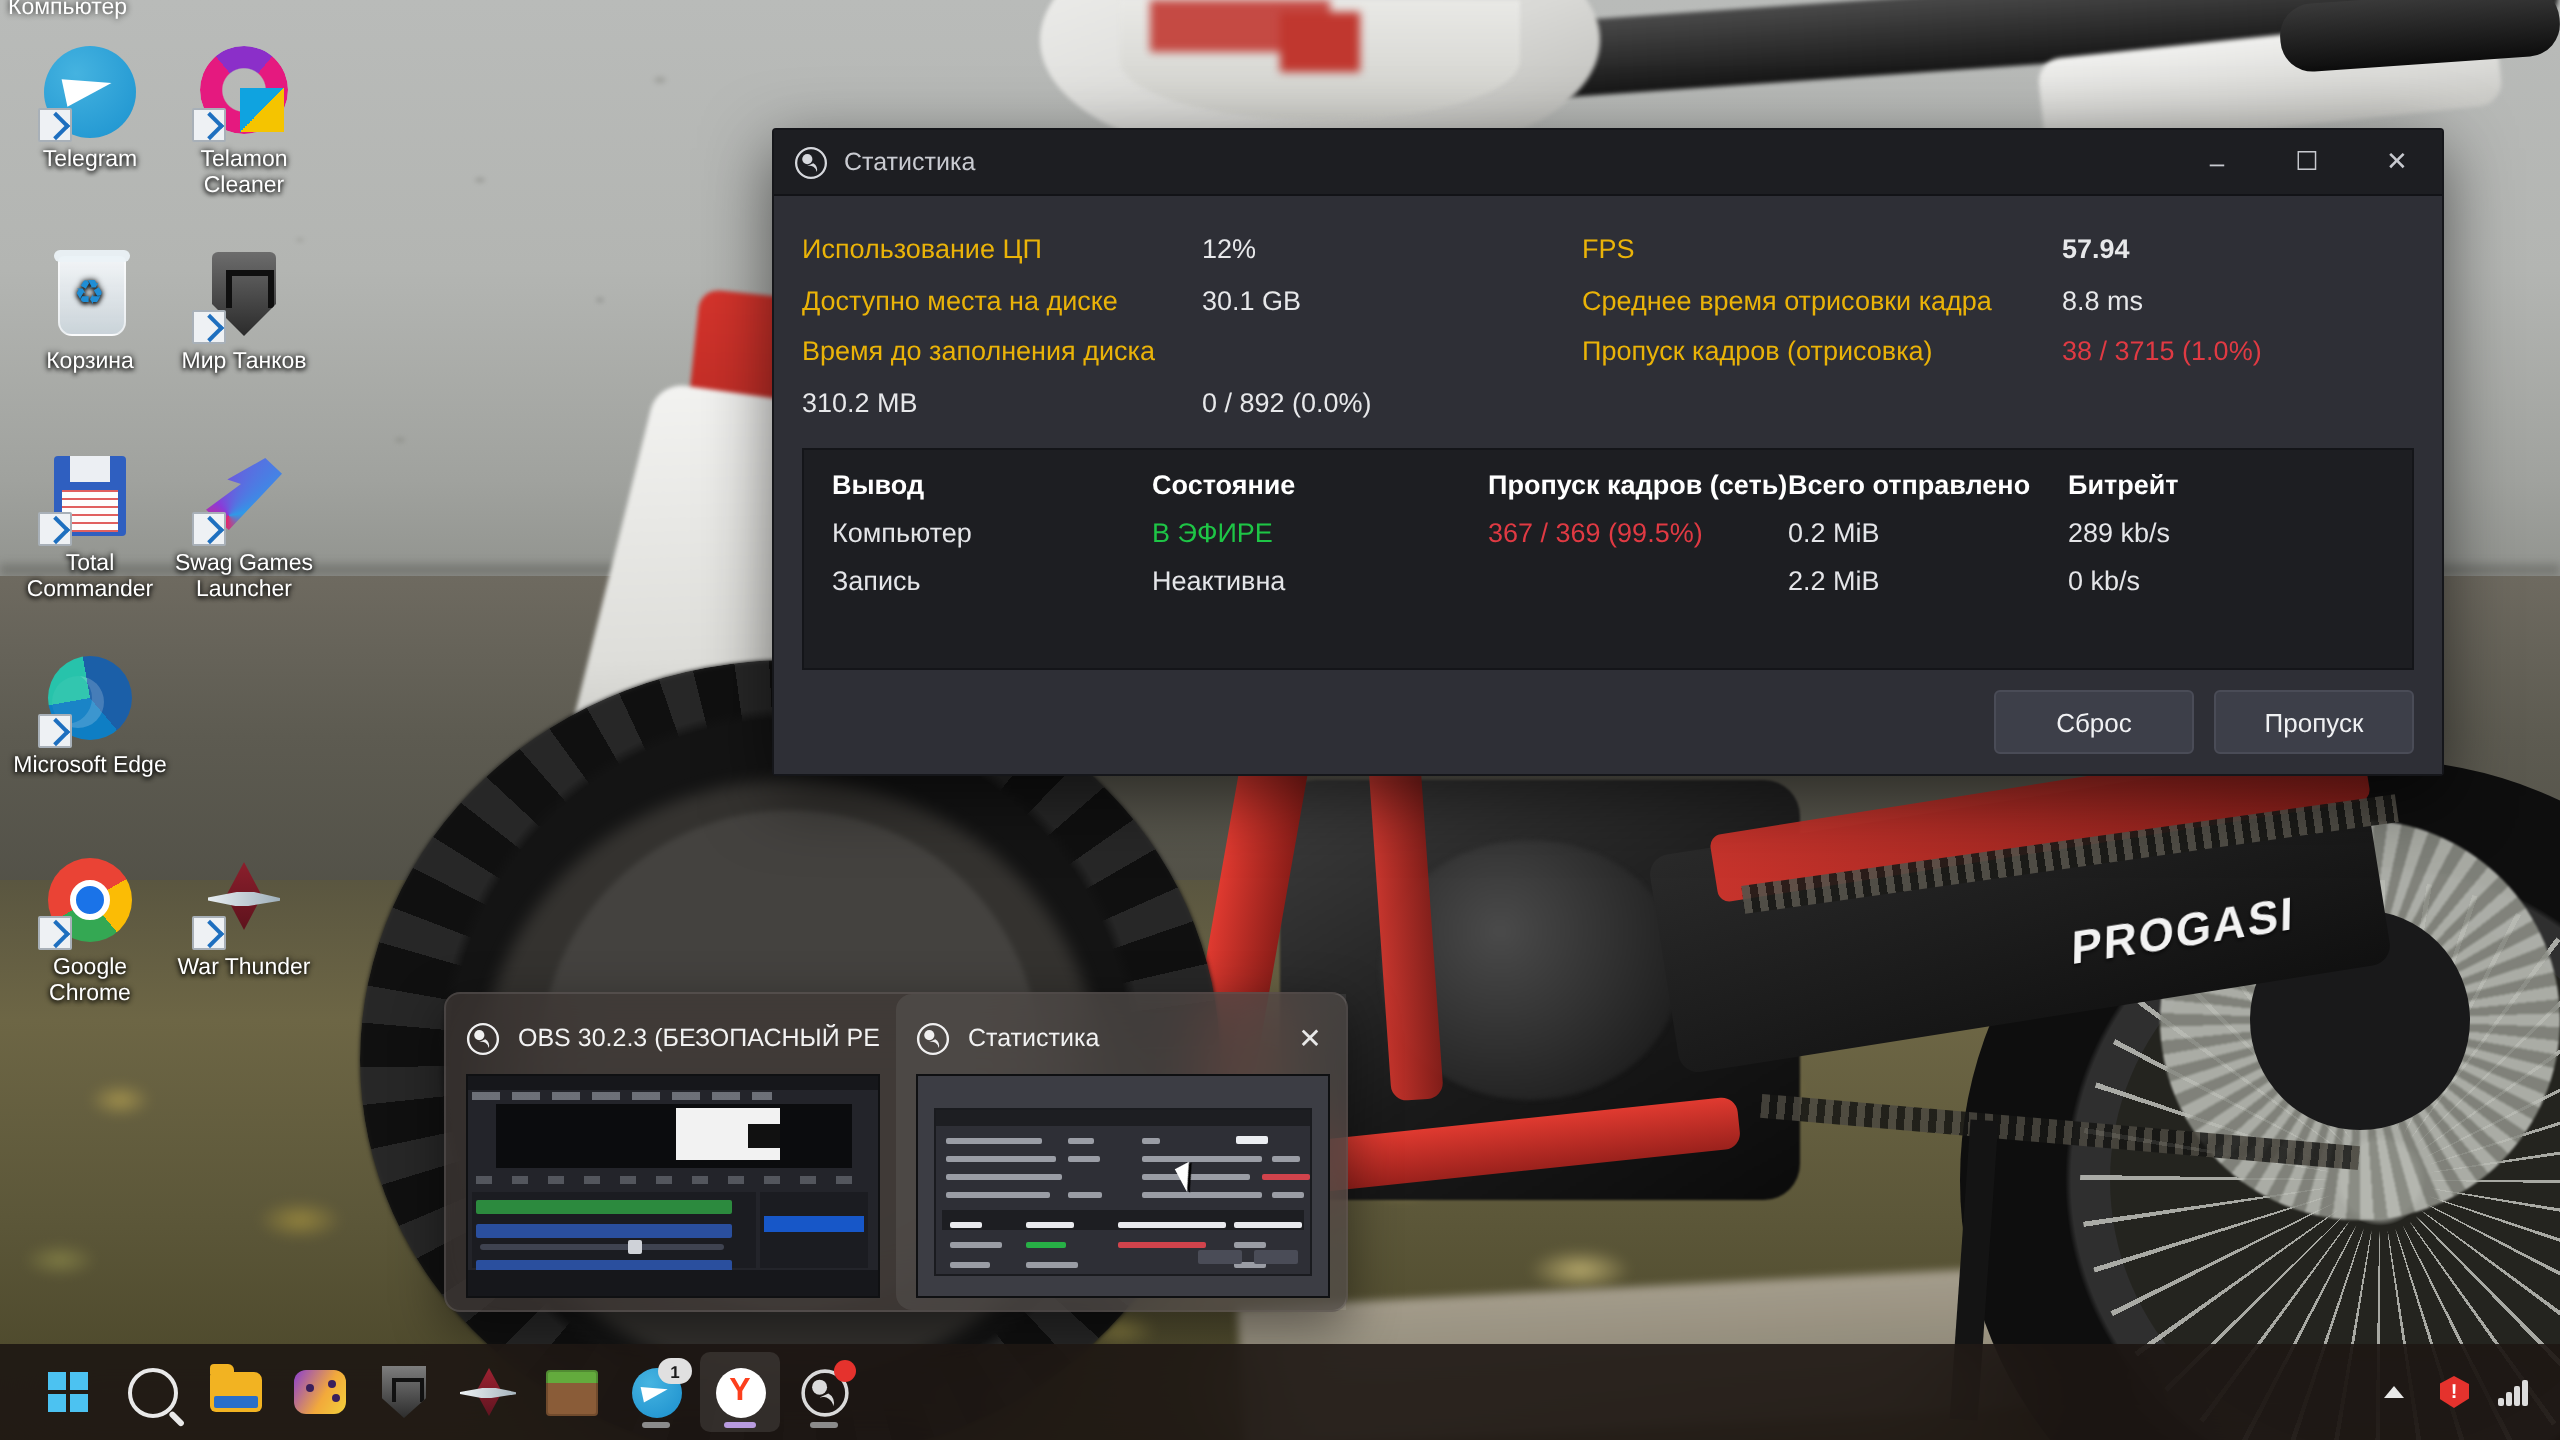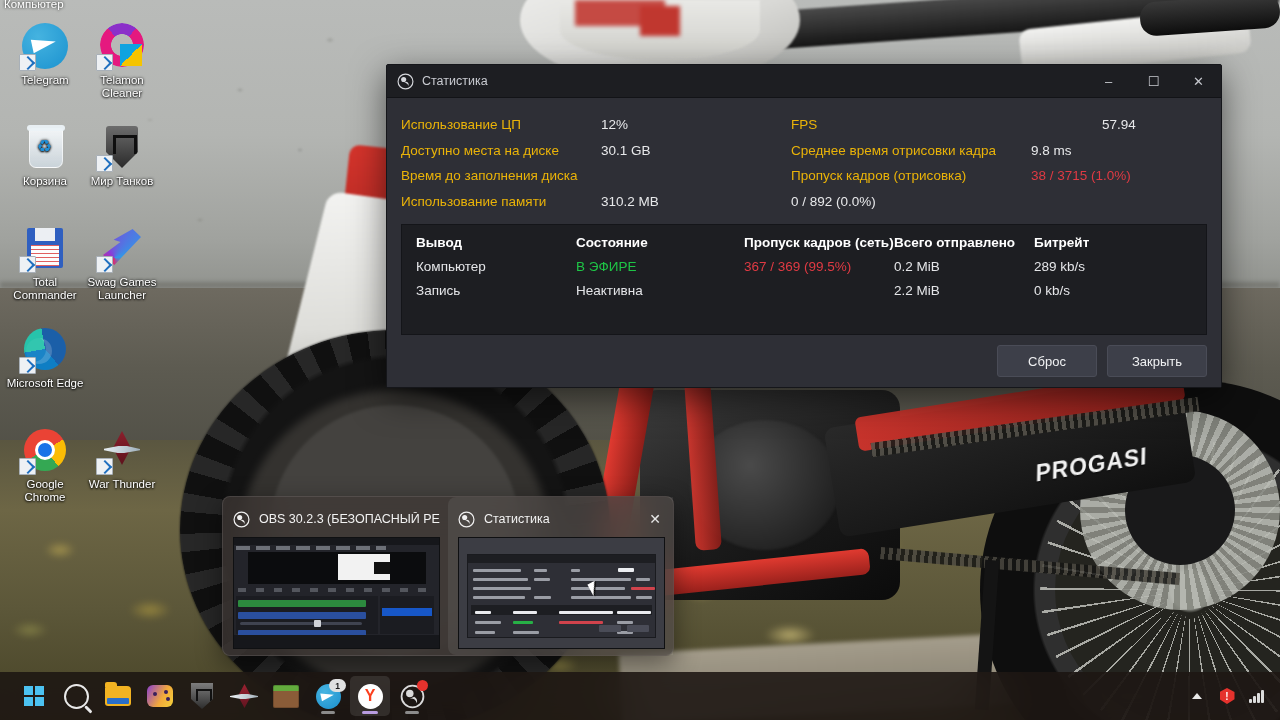--- a/index.html
+++ b/index.html
@@ -209,21 +209,21 @@
   .tb-title{color:#c9cbd1;font-size:12.5px;flex:1;}
   .tb-btns{display:flex;height:32px;}
   .tb-btn{width:45px;height:32px;display:flex;align-items:center;justify-content:center;
     color:#c7c9cf;font-size:13px;}
 
   .dlg-body{flex:1;padding:14px 14px 0 14px;display:flex;flex-direction:column;}
   .kv-grid{display:grid;grid-template-columns:200px 190px 240px auto;
     row-gap:0;column-gap:0;padding:0 0 6px 0;}
   .kv-label{color:#eab308;font-size:13.5px;line-height:25.5px;white-space:nowrap;}
   .kv-value{color:#e7e8ea;font-size:13.5px;line-height:25.5px;white-space:nowrap;}
-  .kv-value.bold{font-weight:normal;text-align:center;}
+  .kv-value.bold{font-weight:bold;}
   .kv-value.red{color:#e03a43;}
 
   .table-wrap{background:#1d1e22;border:1px solid #141519;margin-top:4px;
     flex:1;padding:10px 14px 0 14px;}
   .otable{width:100%;border-collapse:collapse;}
   .otable th{color:#fff;font-size:13.5px;font-weight:bold;text-align:left;
     padding:0 0 9px 0;white-space:nowrap;}
   .otable td{color:#e4e5e8;font-size:13.5px;padding:0 0 9px 0;white-space:nowrap;}
   .otable td.live{color:#1ec546;}
   .otable td.red{color:#e03a43;}
@@ -487,28 +487,27 @@
   <div class="dlg-body">
     <div class="kv-grid">
       <div class="kv-label">Использование ЦП</div>
       <div class="kv-value">12%</div>
       <div class="kv-label">FPS</div>
       <div class="kv-value bold">57.94</div>
 
       <div class="kv-label">Доступно места на диске</div>
       <div class="kv-value">30.1 GB</div>
       <div class="kv-label">Среднее время отрисовки кадра</div>
-      <div class="kv-value">9.8 ms</div>
+      <div class="kv-value">8.8 ms</div>
 
       <div class="kv-label">Время до заполнения диска</div>
       <div class="kv-value"></div>
       <div class="kv-label">Пропуск кадров (отрисовка)</div>
       <div class="kv-value red">38 / 3715 (1.0%)</div>
 
-      <div class="kv-label">Использование памяти</div>
       <div class="kv-value">310.2 MB</div>
       <div class="kv-value">0 / 892 (0.0%)</div>
     </div>
 
     <div class="table-wrap">
       <table class="otable">
         <thead>
           <tr>
             <th class="col-out">Вывод</th>
             <th class="col-state">Состояние</th>
@@ -532,21 +531,21 @@
             <td>2.2 MiB</td>
             <td>0 kb/s</td>
           </tr>
         </tbody>
       </table>
     </div>
   </div>
 
   <div class="dlg-footer">
     <div class="dbtn">Сброс</div>
-    <div class="dbtn">Закрыть</div>
+    <div class="dbtn">Пропуск</div>
   </div>
 </div>
 
 <div id="thumb-popup">
 
   <div class="thumb">
     <div class="thumb-head">
       <svg class="thumb-ic" viewBox="0 0 24 24">
         <circle cx="12" cy="12" r="10.5" fill="none" stroke="#f0f0f0" stroke-width="1.7"></circle>
         <circle cx="9.4" cy="9.2" r="3.6" fill="#f0f0f0"></circle>

